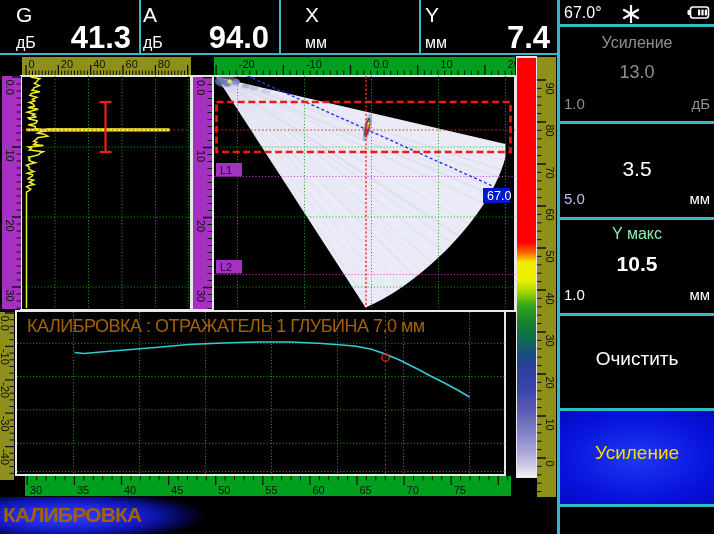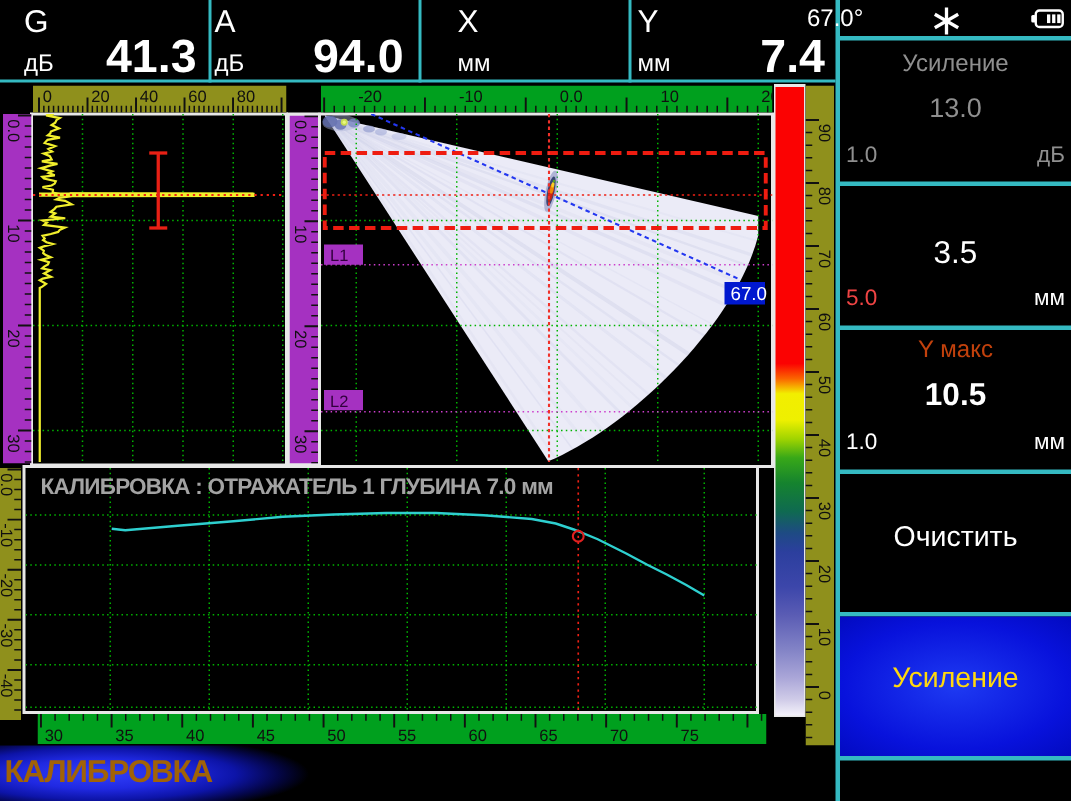--- a/index.html
+++ b/index.html
@@ -18,21 +18,21 @@
 <div class="abs wt" style="left:305px;top:3px;font-size:21px;">X</div>
 <div class="abs wt" style="left:305px;top:34px;font-size:16px;">мм</div>
 <div class="abs wt" style="left:425px;top:3px;font-size:21px;">Y</div>
 <div class="abs wt" style="left:425px;top:34px;font-size:16px;">мм</div>
 <div class="abs wt" style="left:421px;top:20px;width:129px;font-size:31px;font-weight:bold;text-align:right;">7.4</div>
 <div class="cyh" style="left:139px;top:0;width:2px;height:55px;"></div>
 <div class="cyh" style="left:279px;top:0;width:2px;height:55px;"></div>
 <div class="cyh" style="left:419px;top:0;width:2px;height:55px;"></div>
 <div class="cyh" style="left:0;top:53px;width:557px;height:2px;"></div>
 <div class="cyh" style="left:557px;top:0;width:2.5px;height:534px;"></div>
-<div class="abs wt" style="left:538px;top:4px;font-size:16px;">67.0°</div>
+<div class="abs wt" style="left:564px;top:4px;font-size:16px;">67.0°</div>
 <svg class="abs" style="left:620px;top:4px" width="22" height="20" viewBox="0 0 22 20">
 <g stroke="#fff" stroke-width="2.2" stroke-linecap="butt">
 <line x1="11" y1="1" x2="11" y2="19"></line>
 <line x1="3.2" y1="5.5" x2="18.8" y2="14.5"></line>
 <line x1="3.2" y1="14.5" x2="18.8" y2="5.5"></line>
 </g>
     </svg>
 <svg class="abs" style="left:686px;top:6px" width="24" height="14" viewBox="0 0 24 14">
 <rect x="4.5" y="1" width="18" height="11" rx="2.5" fill="none" stroke="#fff" stroke-width="1.6"></rect>
 <rect x="1.5" y="4" width="3" height="5" rx="1" fill="#fff"></rect>
@@ -44,23 +44,23 @@
 <div class="cyh" style="left:559px;top:121px;width:155px;height:2.5px;"></div>
 <div class="cyh" style="left:559px;top:217px;width:155px;height:2.5px;"></div>
 <div class="cyh" style="left:559px;top:313px;width:155px;height:2.5px;"></div>
 <div class="cyh" style="left:559px;top:408px;width:155px;height:2.5px;"></div>
 <div class="cyh" style="left:559px;top:504px;width:155px;height:2.5px;"></div>
 <div class="abs" style="left:560px;top:34px;width:154px;text-align:center;font-size:16px;color:#8f8f8f;">Усиление</div>
     <div class="abs" style="left:560px;top:62px;width:154px;text-align:center;font-size:18px;color:#8f8f8f;">13.0</div>
     <div class="abs" style="left:564px;top:95px;font-size:15px;color:#8f8f8f;">1.0</div>
     <div class="abs" style="left:560px;top:95px;width:150px;text-align:right;font-size:15px;color:#8f8f8f;">дБ</div>
     <div class="abs" style="left:560px;top:157px;width:154px;text-align:center;font-size:21px;color:#fff;">3.5</div>
-    <div class="abs" style="left:564px;top:190px;font-size:15px;color:#ef4444;">5.0</div>
+    <div class="abs" style="left:564px;top:190px;font-size:15px;color:#c4b5fd;">5.0</div>
     <div class="abs" style="left:560px;top:190px;width:150px;text-align:right;font-size:15px;color:#fff;">мм</div>
-<div class="abs" style="left:560px;top:225px;width:154px;text-align:center;font-size:16px;color:#c2410c;">Y макс</div>
+<div class="abs" style="left:560px;top:225px;width:154px;text-align:center;font-size:16px;color:#86efac;">Y макс</div>
     <div class="abs" style="left:560px;top:252px;width:154px;text-align:center;font-size:21px;color:#fff;font-weight:bold;">10.5</div>
     <div class="abs" style="left:564px;top:286px;font-size:15px;color:#fff;">1.0</div>
     <div class="abs" style="left:560px;top:286px;width:150px;text-align:right;font-size:15px;color:#fff;">мм</div>
 <div class="abs wt" style="left:560px;top:348px;width:154px;text-align:center;font-size:19px;">Очистить</div>
 <div class="abs" style="left:560px;top:410.5px;width:154px;height:93.5px;background:radial-gradient(ellipse 125px 70px at 50% 50%, #1e3af2 0%, #0812dc 60%, #0008b8 100%);"></div>
 <div class="abs" style="left:560px;top:442px;width:154px;text-align:center;font-size:19px;color:#ffd80e;">Усиление</div>
 <div class="abs" style="left:20px;top:74.5px;width:172px;height:236px;border:2px solid #e8e8e8;box-sizing:border-box;background:#000;"></div>
 <div class="abs" style="left:190.5px;top:74.5px;width:25px;height:236px;background:#e8e8e8;"></div>
 <div class="abs" style="left:211.5px;top:74.5px;width:304.5px;height:237px;border:2px solid #e8e8e8;box-sizing:border-box;background:#000;"></div>
 <div class="abs" style="left:515.5px;top:56px;width:21.5px;height:422px;background:#e8e8e8;"></div>
@@ -232,15 +232,15 @@
 </svg>
 <svg class="abs" style="left:16.5px;top:312px" width="488" height="161.5" viewBox="0 0 488 161.5">
 <g stroke="#00b400" stroke-width="1" stroke-dasharray="1 2.2" fill="none">
 <path d="M56.5 0V161.5 M122.5 0V161.5 M188.5 0V161.5 M254.5 0V161.5 M320.5 0V161.5 M386.5 0V161.5 M452.5 0V161.5"></path>
 <path d="M0 31.3H488 M0 64.6H488 M0 97.9H488 M0 131.2H488 M0 159.5H488"></path>
 </g>
 <line x1="368.5" y1="0" x2="368.5" y2="161.5" stroke="#ee2015" stroke-width="1.1" stroke-dasharray="1.5 2.6"></line>
 <polyline points="57.5,40.5 66.5,41.5 101.5,38.5 138.5,35.5 171.5,32.5 205.5,31.0 240.5,30.0 273.5,30.0 305.5,31.5 337.5,34.0 353.5,37.0 365.5,41.0 381.5,47.5 400.5,57.0 414.5,64.5 427.5,71.0 440.5,78.0 452.5,85.0" fill="none" stroke="#2ecfcf" stroke-width="1.6"></polyline>
 <circle cx="368.5" cy="45.5" r="3.6" fill="none" stroke="#e02020" stroke-width="1.4"></circle>
 </svg>
-<div class="abs" style="left:27px;top:316px;font-size:15px;letter-spacing:-0.5px;color:#a3a3a3;font-weight:bold;">КАЛИБРОВКА : ОТРАЖАТЕЛЬ 1 ГЛУБИНА 7.0 мм</div>
+<div class="abs" style="left:27px;top:316px;font-size:18px;letter-spacing:-0.5px;color:#a16207;">КАЛИБРОВКА : ОТРАЖАТЕЛЬ 1 ГЛУБИНА 7.0 мм</div>
 <div class="abs" style="left:0;top:497px;width:340px;height:37px;background:radial-gradient(ellipse 175px 33px at 66px 19px, #3140fa 0%, #2029e2 30%, #0d14a8 52%, #04064a 68%, rgba(0,0,20,0) 80%);"></div>
 <div class="abs" style="left:3px;top:503px;font-size:21px;letter-spacing:-0.8px;font-weight:bold;color:#a16207;">КАЛИБРОВКА</div>
 </div>
 </body></html>

